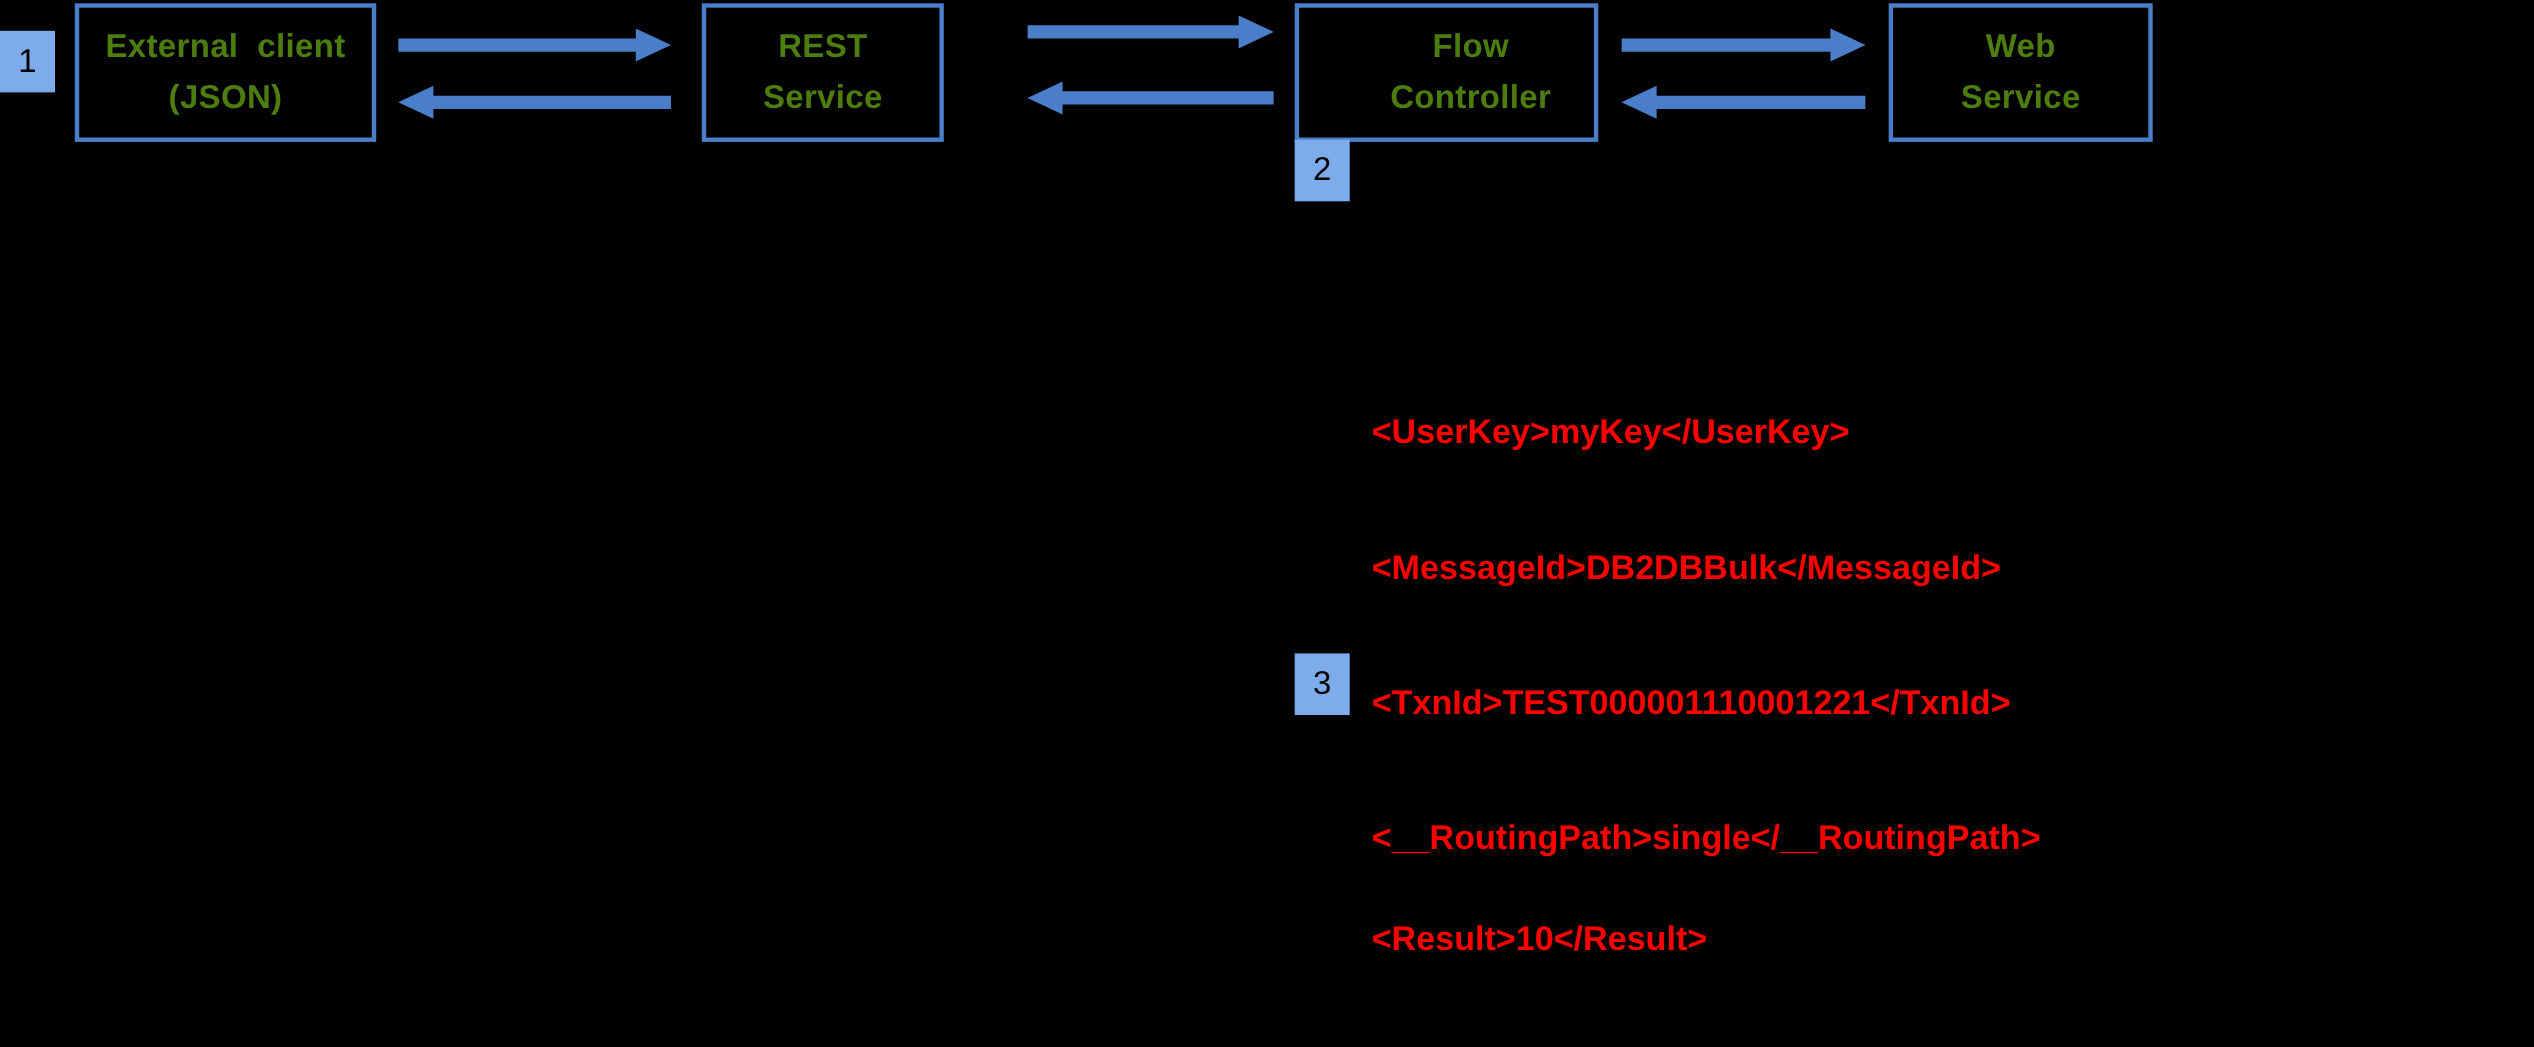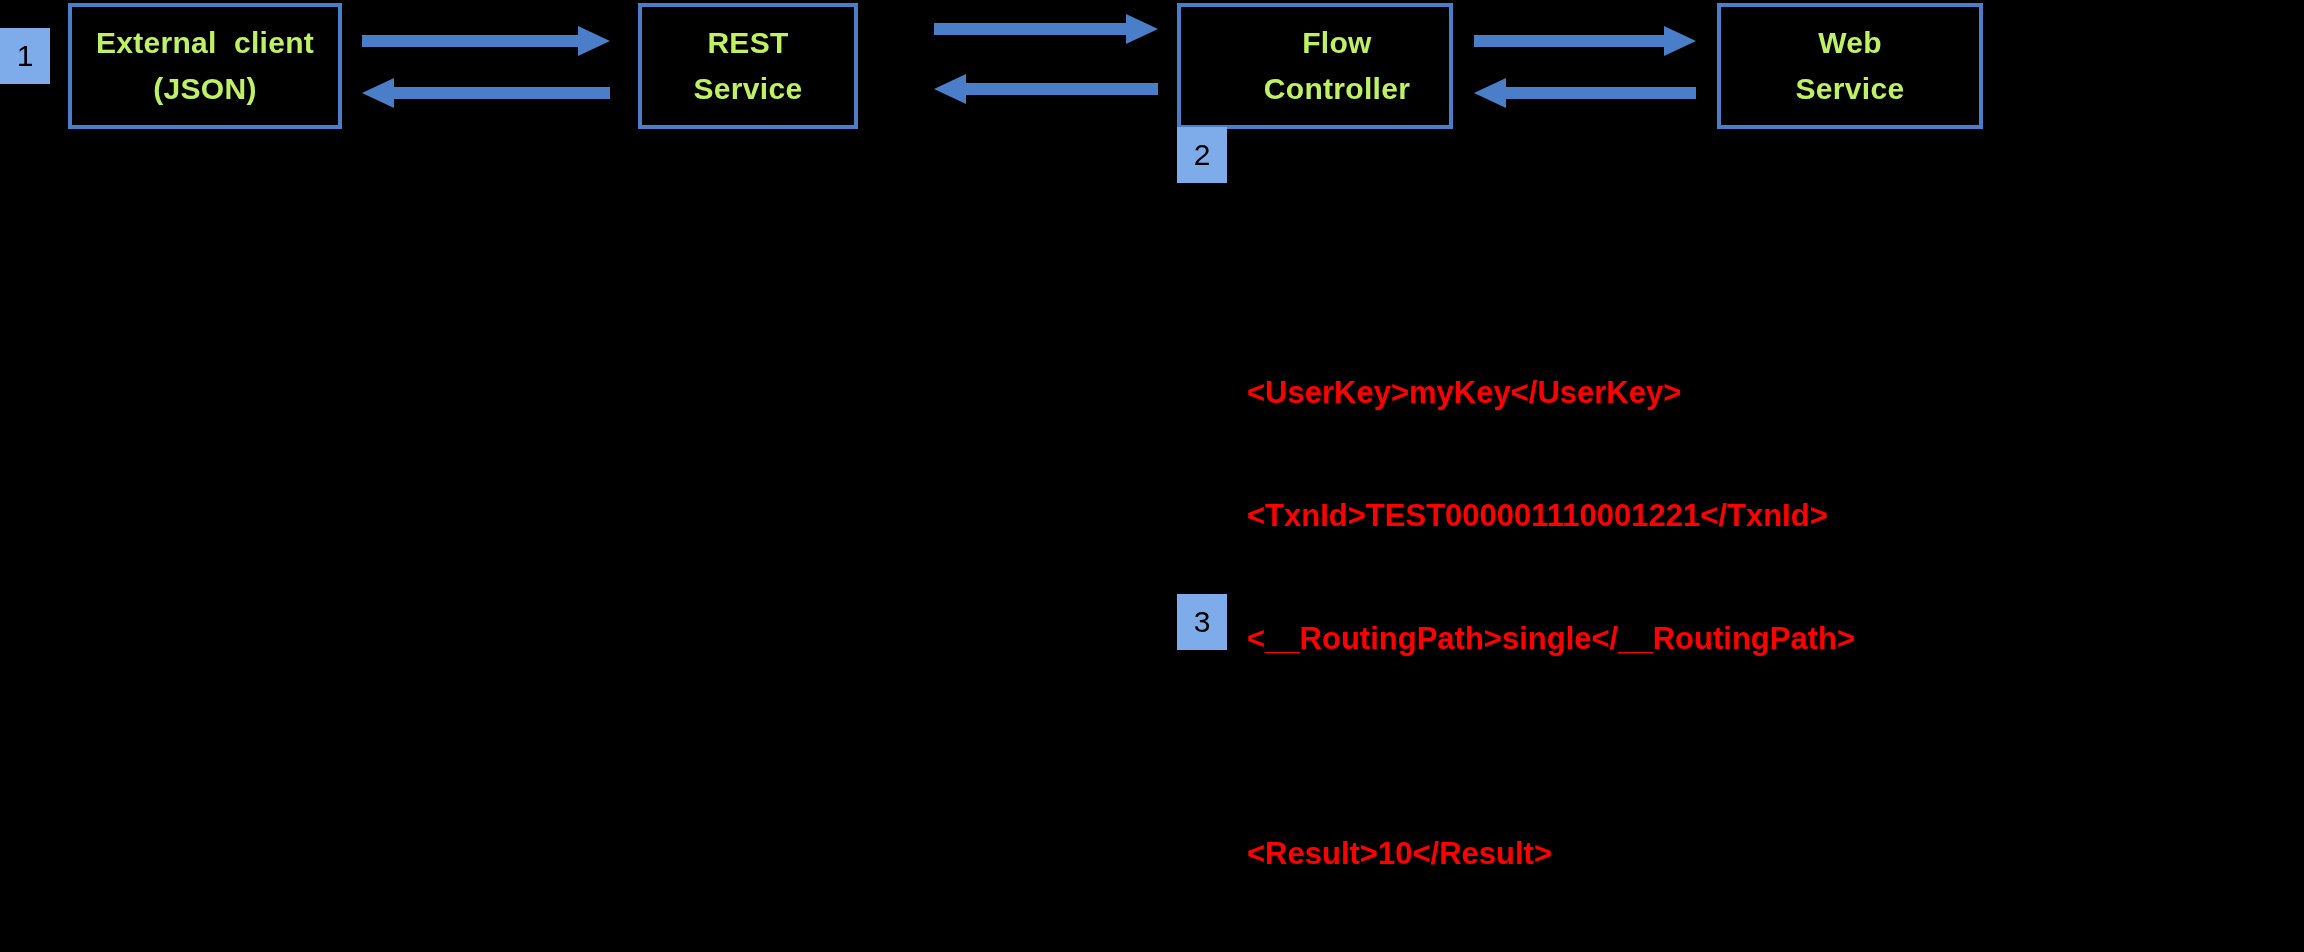--- a/index.html
+++ b/index.html
@@ -27,36 +27,36 @@
   
   .node {
     position: absolute;
     box-sizing: border-box;
     border: 4px solid #4a7ec8;
     background: transparent;
     display: flex;
     flex-direction: column;
     align-items: center;
     justify-content: center;
-    color: #bef264;
+    color: #4d7c0f;
     font-size: 30px;
     font-weight: 700;
     line-height: 1.52;
     letter-spacing: 0.3px;
     text-align: center;
   }
   .node .line {
     display: block;
     white-space: pre;
   }
 
   #node-external-client { left: 68px;   top: 3px;  width: 274px; height: 126px; }
   #node-rest-service    { left: 638px;  top: 3px;  width: 220px; height: 126px; }
   #node-flow-controller { left: 1177px; top: 3px;  width: 276px; height: 126px; padding-left: 44px; }
-  #node-web-service     { left: 1717px; top: 3px;  width: 266px; height: 126px; }
+  #node-web-service     { left: 1717px; top: 3px;  width: 240px; height: 126px; }
 
   
   .arrow {
     position: absolute;
     height: 34px;
   }
   .arrow svg { display: block; width: 100%; height: 100%; }
 
   #arrow-client-to-rest   { left: 362px;  top: 24px; width: 248px; }
   #arrow-rest-to-client   { left: 362px;  top: 76px; width: 248px; }
@@ -165,20 +165,21 @@
   </div>
   <div class="badge" id="badge-2">
     <span>2</span>
   </div>
   <div class="badge" id="badge-3">
     <span>3</span>
   </div>
 
   <div class="payload" id="payload-request">
     <span class="prow">&lt;UserKey&gt;myKey&lt;/UserKey&gt;</span>
+    <span class="prow">&lt;MessageId&gt;DB2DBBulk&lt;/MessageId&gt;</span>
     <span class="prow">&lt;TxnId&gt;TEST000001110001221&lt;/TxnId&gt;</span>
     <span class="prow">&lt;__RoutingPath&gt;single&lt;/__RoutingPath&gt;</span>
   </div>
 
   <div class="payload" id="payload-result">
     <span class="prow">&lt;Result&gt;10&lt;/Result&gt;</span>
   </div>
 
 </div>
 

